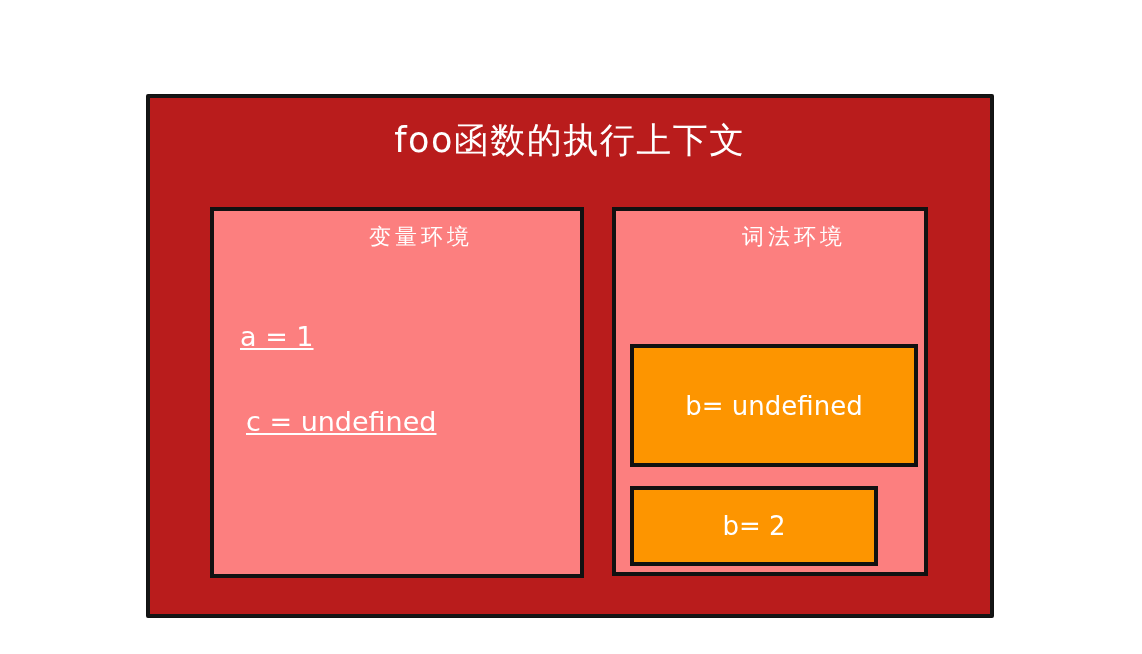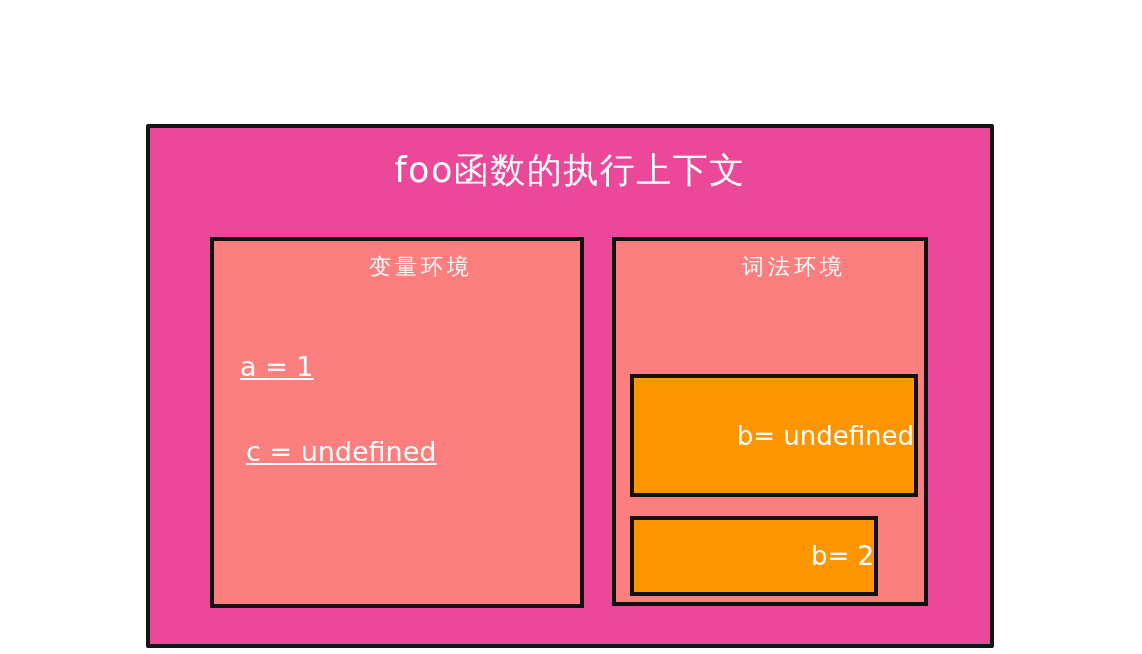--- a/index.html
+++ b/index.html
@@ -15,25 +15,24 @@
     font-family: "DejaVu Sans", "Liberation Sans", sans-serif;
   }
 
   
   #context-box {
     position: absolute;
     left: 146px;
     top: 94px;
     width: 848px;
     height: 524px;
-    background: #ec4899;
+    background: #b91c1c;
     border: 4px solid #111111;
     box-sizing: border-box;
     border-radius: 2px;
-    margin-top: 30px;
   }
   
   #context-box::before {
     content: "";
     position: absolute;
     left: -3px; top: -3px; right: -3px; bottom: -3px;
     border: 3px solid #1a1a1a;
     border-radius: 3px;
     opacity: .55;
     pointer-events: none;
@@ -100,21 +99,21 @@
 
   
   .orange-box {
     position: absolute;
     background: #fd9500;
     border: 4px solid #111111;
     box-sizing: border-box;
     color: #ffffff;
     display: flex;
     flex-direction: column;
-    align-items: flex-end;
+    align-items: center;
     justify-content: center;
   }
   #binding-box-undefined {
     left: 14px;
     top: 133px;
     width: 288px;
     height: 123px;
   }
   #binding-box-assigned {
     left: 14px;

